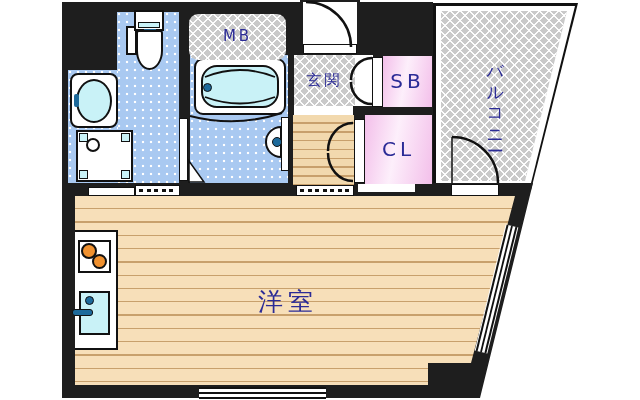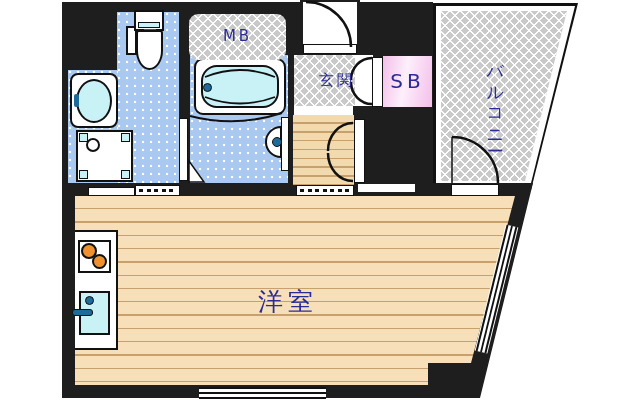--- a/index.html
+++ b/index.html
@@ -97,20 +97,23 @@
 
   <div class="abs hatch lbl lbl-sm" style="left:189px;top:14px;width:97px;height:46px;border-radius:9px;">
     <span>MB</span>
   </div>
 
   <div class="abs whitebox thinbordered" style="left:372px;top:57px;width:11px;height:50px;"></div>
   <div class="abs pink lbl lbl-md" style="left:383px;top:56px;width:49px;height:51px;">
     <span>SB</span>
   </div>
   <div class="abs whitebox thinbordered" style="left:354px;top:119px;width:11px;height:64px;"></div>
+  <div class="abs pink lbl lbl-md" style="left:365px;top:115px;width:67px;height:69px;">
+    <span>CL</span>
+  </div>
   <div class="abs whitebox" style="left:358px;top:184px;width:57px;height:8px;"></div>
 
   <div class="abs wood" style="left:75px;top:196px;width:450px;height:202px;
               clip-path:polygon(0px 0px,440px 0px,396px 167px,353px 167px,353px 189px,0px 189px);"></div>
 
   <div class="abs whitebox" style="left:75px;top:230px;width:43px;height:120px;border:2px solid #111;border-left:none;box-sizing:border-box;"></div>
   <div class="abs whitebox" style="left:78px;top:240px;width:33px;height:33px;border:2.5px solid #111;box-sizing:border-box;"></div>
   <div class="abs" style="left:81px;top:243px;width:16px;height:16px;background:#f0912f;border:2px solid #111;box-sizing:border-box;border-radius:50%;"></div>
   <div class="abs" style="left:92px;top:254px;width:15px;height:15px;background:#f0912f;border:2px solid #111;box-sizing:border-box;border-radius:50%;"></div>
   <div class="abs cyan" style="left:79px;top:291px;width:31px;height:44px;border:2.5px solid #111;box-sizing:border-box;"></div>
@@ -153,21 +156,21 @@
     <path d="M452,137 L452,183" fill="none" stroke="#111" stroke-width="1.5"></path>
 
     <g>
       <line x1="512" y1="226" x2="481" y2="352" stroke="#fff" stroke-width="13"></line>
       <line x1="516.4" y1="227.1" x2="485.4" y2="353.1" stroke="#111" stroke-width="2"></line>
       <line x1="512" y1="226" x2="481" y2="352" stroke="#111" stroke-width="1.8"></line>
       <line x1="507.6" y1="224.9" x2="476.6" y2="350.9" stroke="#111" stroke-width="2"></line>
     </g>
   </svg>
 
-  <div class="abs lbl lbl-sm" style="left:294px;top:55px;width:61px;height:51px;justify-content:flex-end;">
+  <div class="abs lbl lbl-sm" style="left:294px;top:55px;width:61px;height:51px;">
     <span>玄関</span>
   </div>
   <div class="abs lbl vert" style="left:481px;top:18px;width:28px;height:160px;color:#2b2b96;">
     <span>バルコニー</span>
   </div>
   <div class="abs lbl lbl-lg" style="left:215px;top:246px;width:146px;height:72px;flex-direction:column;">
     <span>洋室</span>
   </div>
 
 </div>

